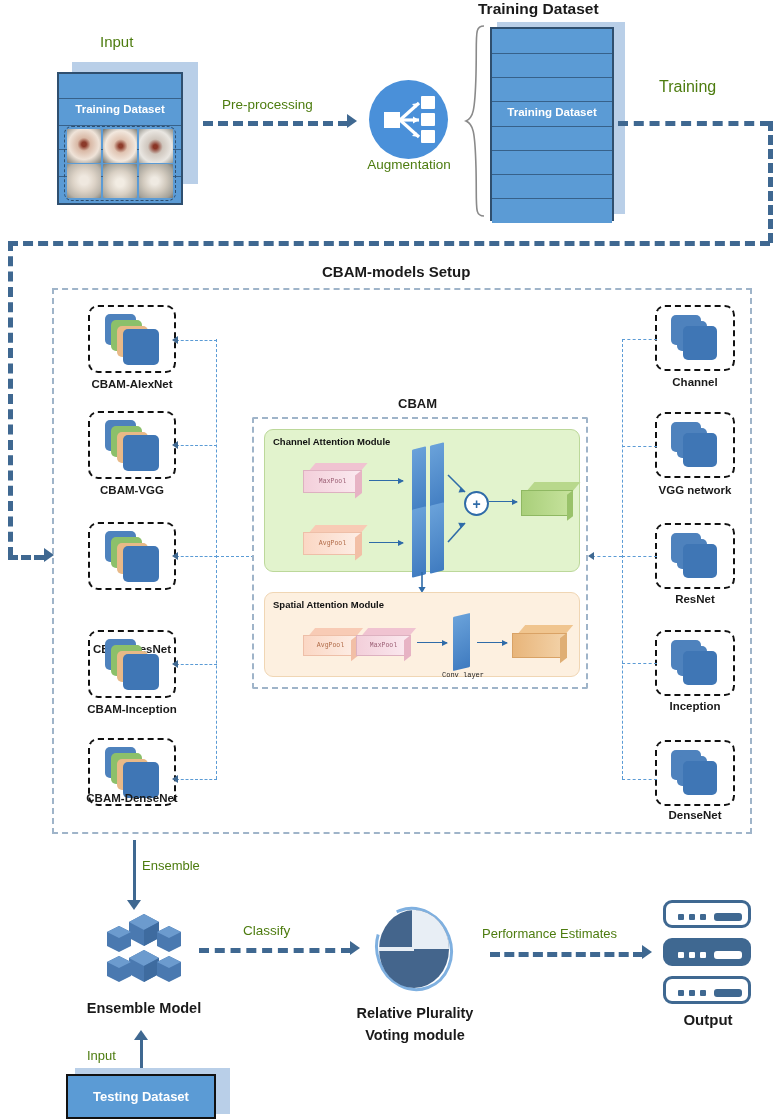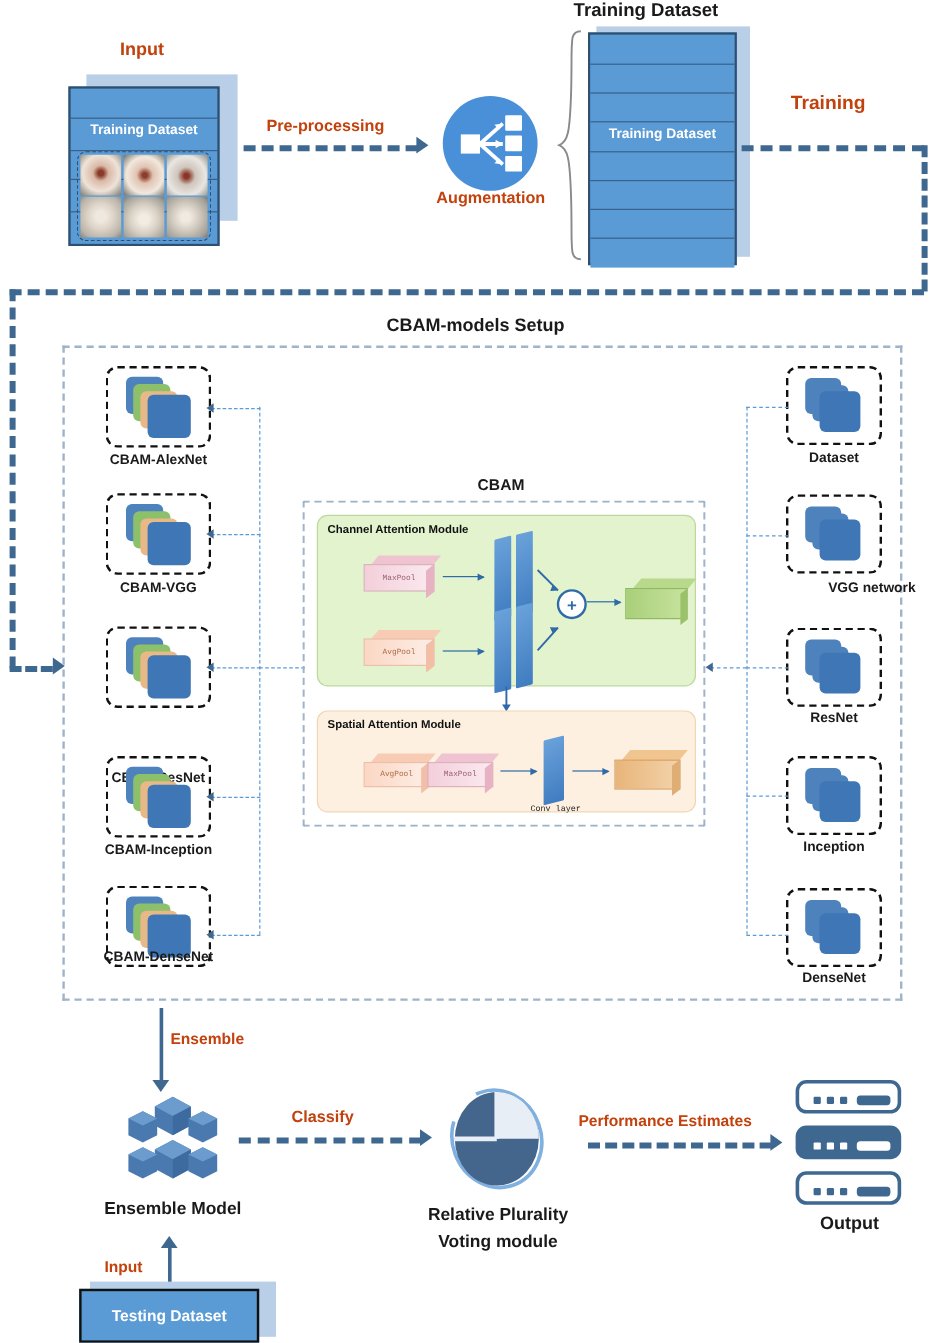--- a/index.html
+++ b/index.html
@@ -1,19 +1,19 @@
 <!DOCTYPE html>
 <html><head>
 <meta charset="utf-8">
 <style>
   html,body{margin:0;padding:0;background:#ffffff;}
   body{width:774px;height:1119px;position:relative;overflow:hidden;
        font-family:"Liberation Sans","DejaVu Sans",sans-serif;color:#1a1a1a;}
   .abs{position:absolute;}
-  .lbl{font-weight:bold;color:#c2410c;white-space:nowrap;}
+  .lbl{font-weight:normal;color:#4d7c0f;white-space:nowrap;}
   .ttl{font-weight:bold;}
 
   
   .stack-shadow{position:absolute;background:#b9cfe8;}
   .stack-main{position:absolute;background:#5b9bd5;border:2px solid #2f4f6f;box-sizing:border-box;}
   .band{position:absolute;left:0;right:0;background:#5b9bd5;border-top:1px solid #37618a;box-sizing:border-box;}
 
   
   .dash-h{position:absolute;height:0;border-top:5px dashed #3f6891;}
   .dash-v{position:absolute;width:0;border-left:5px dashed #3f6891;}
@@ -216,30 +216,30 @@
 <div class="card-label" style="left:60px;top:772px;width:144px;margin-top:20px;">CBAM-DenseNet</div>
 <div class="bus-h" style="left:176px;top:779px;width:41px;"></div>
 <div class="bus-arrow" style="left:172px;top:775px;"></div>
 
 <div class="model-card" style="left:655px;top:305px;width:80px;height:66px;">
   <div class="brk"></div>
   <div class="sheet" style="left:16px;top:10px;width:30px;height:30px;background:#4e82bd;"></div>
   <div class="sheet" style="left:22px;top:16px;width:30px;height:30px;background:#4e82bd;"></div>
   <div class="sheet" style="left:28px;top:21px;width:34px;height:34px;background:#3f76b5;"></div>
 </div>
-<div class="card-label" style="left:635px;top:376px;width:120px;">Dataset</div>
+<div class="card-label" style="left:635px;top:376px;width:120px;">Channel</div>
 <div class="bus-h" style="left:622px;top:339px;width:35px;"></div>
 
 <div class="model-card" style="left:655px;top:412px;width:80px;height:66px;">
   <div class="brk"></div>
   <div class="sheet" style="left:16px;top:10px;width:30px;height:30px;background:#4e82bd;"></div>
   <div class="sheet" style="left:22px;top:16px;width:30px;height:30px;background:#4e82bd;"></div>
   <div class="sheet" style="left:28px;top:21px;width:34px;height:34px;background:#3f76b5;"></div>
 </div>
-<div class="card-label" style="left:627px;top:484px;width:136px;text-align:right;">VGG network</div>
+<div class="card-label" style="left:627px;top:484px;width:136px;">VGG network</div>
 <div class="bus-h" style="left:622px;top:446px;width:35px;"></div>
 
 <div class="model-card" style="left:655px;top:523px;width:80px;height:66px;">
   <div class="brk"></div>
   <div class="sheet" style="left:16px;top:10px;width:30px;height:30px;background:#4e82bd;"></div>
   <div class="sheet" style="left:22px;top:16px;width:30px;height:30px;background:#4e82bd;"></div>
   <div class="sheet" style="left:28px;top:21px;width:34px;height:34px;background:#3f76b5;"></div>
 </div>
 <div class="card-label" style="left:635px;top:593px;width:120px;">ResNet</div>
 <div class="bus-h" style="left:622px;top:556px;width:35px;"></div>

